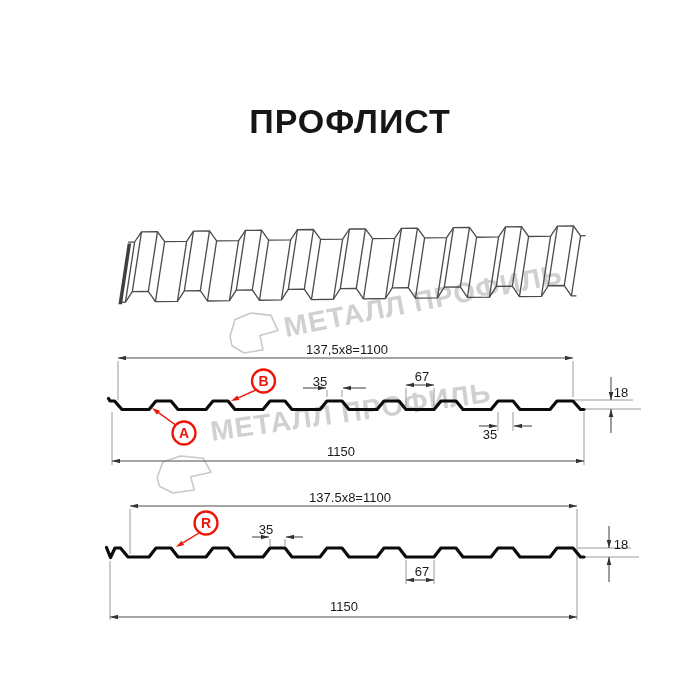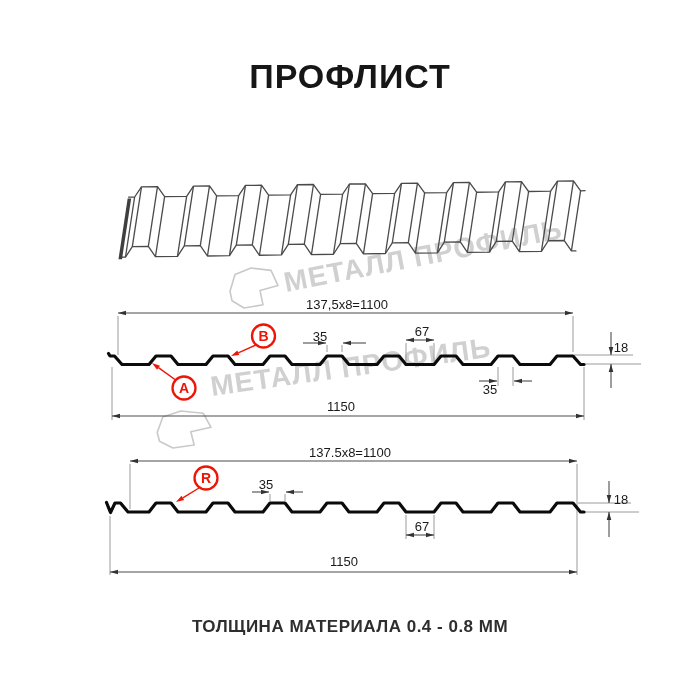--- a/index.html
+++ b/index.html
@@ -1,19 +1,19 @@
 <!DOCTYPE html>
 <html style="--red: #ee1407; --wm: #d0d0d0;"><head>
 <meta charset="utf-8">
 <style>
   :root{ --red:#ee1407; --wm:#d0d0d0; --ink:#111; }
   html,body{margin:0;padding:0;}
   body{ width:700px; height:700px; background:#ffffff; position:relative; overflow:hidden;
         font-family:"Liberation Sans", sans-serif; }
-  .page{ position:absolute; inset:0; }
+  .page{ position:absolute; inset:0;margin-top:45px; }
   .title{ position:absolute; top:57px; left:0; width:700px; text-align:center;
           font-size:34px; font-weight:bold; letter-spacing:1px; color:#161616; }
   .subtitle{ position:absolute; top:99px; left:0; width:700px; text-align:center;
           font-size:16px; font-weight:600; letter-spacing:1px; color:#222; }
   .footer{ position:absolute; top:617px; left:0; width:700px; text-align:center;
           font-size:17px; font-weight:600; letter-spacing:0.5px; color:#2e2e2e; }
   svg{ position:absolute; left:0; top:0; }
   .ext{ stroke:#9a9a9a; stroke-width:1; fill:none; }
   .dim{ stroke:#4d4d4d; stroke-width:1.1; fill:none; }
   .arr{ fill:#333; stroke:none; }
@@ -184,14 +184,13 @@
 
       <g id="leaderR">
           <line x1="199" y1="488" x2="182.8335884449155" y2="497.84042442483405" class="leader"></line>
           <polygon points="176,502 181.53372107767615,495.70492803579793 184.13345581215486,499.9759208138702" class="redarr"></polygon>
         </g>
       <circle class="marker-circle" cx="206" cy="478" r="11.5"></circle>
       <text class="marker-letter" x="206" y="483">R</text>
     </g>
   </svg>
 
-  <div class="footer">ТОЛЩИНА МАТЕРИАЛА 0.4 - 0.8 ММ</div>
 </div>
 
 </body></html>

